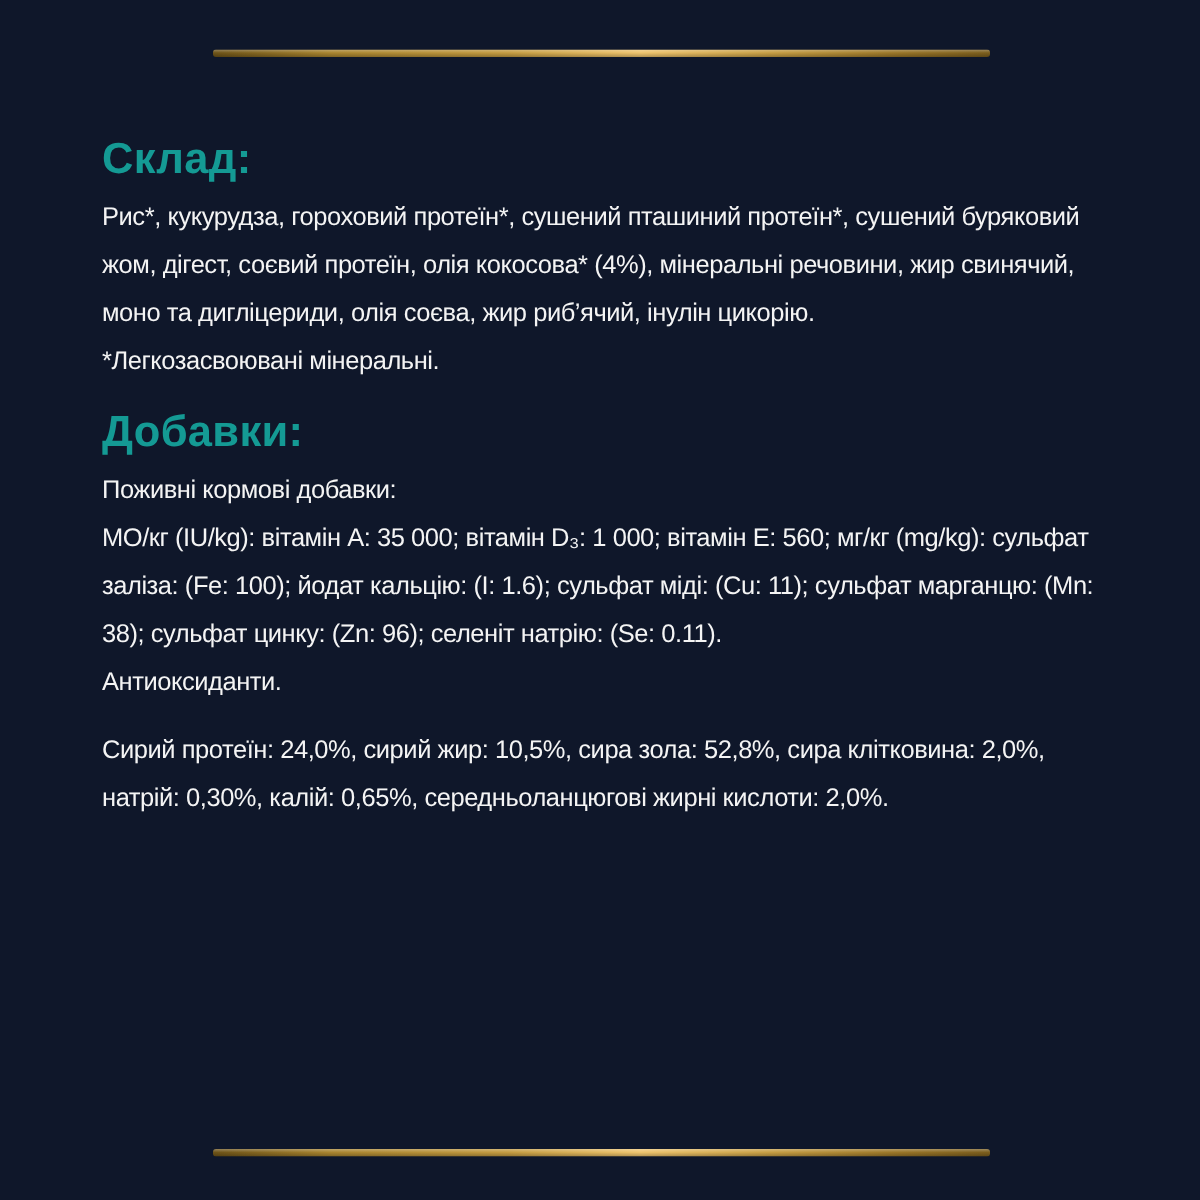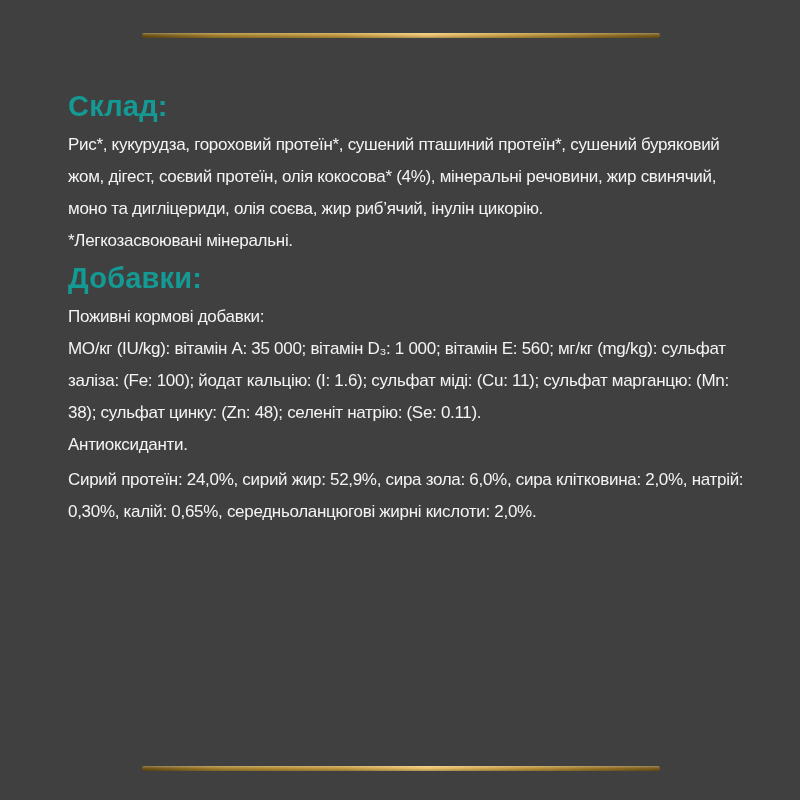--- a/index.html
+++ b/index.html
@@ -4,21 +4,21 @@
 <style>
   html, body {
     margin: 0;
     padding: 0;
     background: #000000;
   }
   .canvas {
     position: relative;
     width: 800px;
     height: 800px;
-    background: #404040;
+    background: #0f172a;
     overflow: hidden;
     font-family: "Liberation Sans", "DejaVu Sans", sans-serif;
   }
   .gold-bar {
     position: absolute;
     left: 142px;
     width: 518px;
     height: 5px;
     border-radius: 2px;
     background:
@@ -34,21 +34,21 @@
   }
   .gold-bar.top { top: 33px; }
   .gold-bar.bottom { top: 766px; }
   .content {
     position: absolute;
     left: 68px;
     top: 88px;
     width: 676px;
   }
   section { margin: 0; padding: 0; }
-  section + section { margin-top: 3px; }
+  section + section { margin-top: 13px; }
   h2 {
     margin: 0 0 5px 0;
     padding: 0;
     font-size: 29px;
     line-height: 36px;
     font-weight: bold;
     color: #149a94;
     letter-spacing: 0.2px;
   }
   p {
@@ -72,25 +72,25 @@
 
     <section>
       <h2>Склад:</h2>
       <p>Рис*, кукурудза, гороховий протеїн*, сушений пташиний протеїн*, сушений буряковий жом, дігест, соєвий протеїн, олія кокосова* (4%), мінеральні речовини, жир свинячий, моно та дигліцериди, олія соєва, жир риб’ячий, інулін цикорію.</p>
       <p>*Легкозасвоювані мінеральні.</p>
     </section>
 
     <section>
       <h2>Добавки:</h2>
       <p>Поживні кормові добавки:</p>
-      <p>МО/кг (IU/kg): вітамін A: 35 000; вітамін D₃: 1 000; вітамін E: 560; мг/кг (mg/kg): сульфат заліза: (Fe: 100); йодат кальцію: (I: 1.6); сульфат міді: (Cu: 11); сульфат марганцю: (Mn: 38); сульфат цинку: (Zn: 48); селеніт натрію: (Se: 0.11).</p>
+      <p>МО/кг (IU/kg): вітамін A: 35 000; вітамін D₃: 1 000; вітамін E: 560; мг/кг (mg/kg): сульфат заліза: (Fe: 100); йодат кальцію: (I: 1.6); сульфат міді: (Cu: 11); сульфат марганцю: (Mn: 38); сульфат цинку: (Zn: 96); селеніт натрію: (Se: 0.11).</p>
       <p>Антиоксиданти.</p>
     </section>
 
     <section>
-      <p>Сирий протеїн: 24,0%, сирий жир: 52,9%, сира зола: 6,0%, сира клітковина: 2,0%, натрій: 0,30%, калій: 0,65%, середньоланцюгові жирні кислоти: 2,0%.</p>
+      <p>Сирий протеїн: 24,0%, сирий жир: 10,5%, сира зола: 52,8%, сира клітковина: 2,0%, натрій: 0,30%, калій: 0,65%, середньоланцюгові жирні кислоти: 2,0%.</p>
     </section>
 
   </div>
 
   <div class="gold-bar bottom"></div>
 
 </div>
 
 </body></html>

